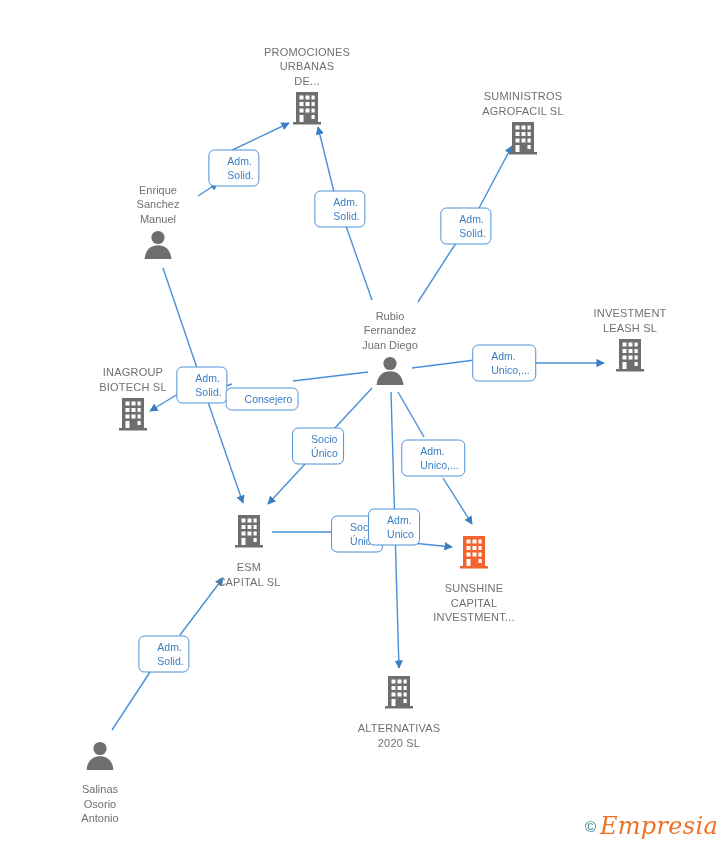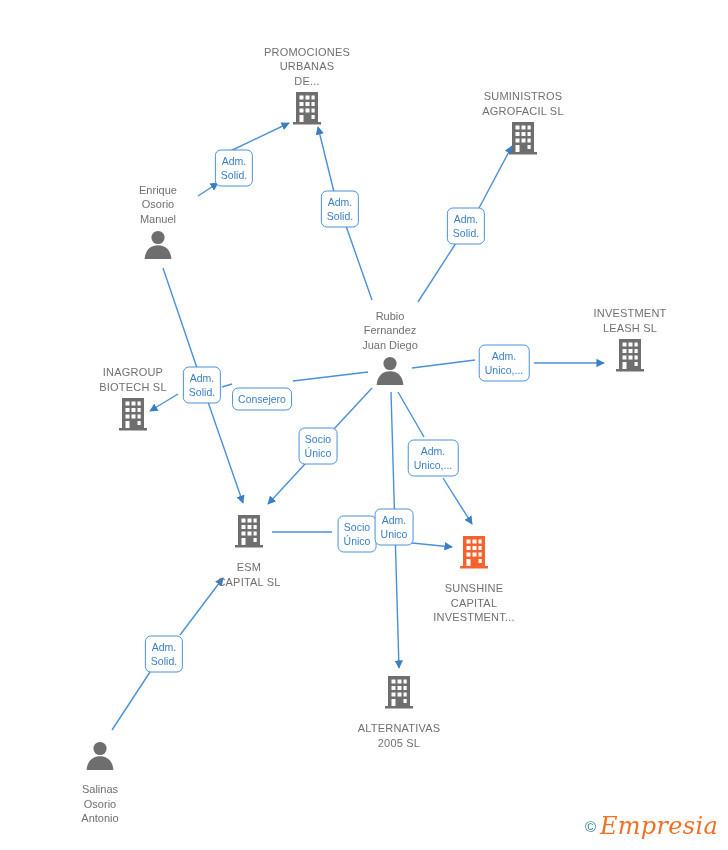--- a/index.html
+++ b/index.html
@@ -44,22 +44,21 @@
   .node.label-below .nlabel{ margin-top:12px;text-align:center; }
   .edge-label{
     position:absolute;
     box-sizing:border-box;
     background:#ffffff;
     border:1px solid #4a90d9;
     border-radius:6px;
     color:#3a7fc4;
     font-size:10.5px;
     line-height:14px;
-    text-align:center;
-    padding:3px 5px 4px 5px;
+    padding:3px 5px 4px 18px;
     white-space:pre-line;
     transform:translate(-50%,-50%);
   }
   .watermark{
     position:absolute;
     right:10px;bottom:10px;
     display:flex;
     align-items:center;
     gap:4px;
     user-select:none;
@@ -165,21 +164,21 @@
               <rect x="7.5" y="17.5" width="4" height="4"></rect>
               <rect x="13.5" y="17.5" width="4" height="4"></rect>
               <rect x="19.5" y="17.5" width="3.2" height="4"></rect>
               <rect x="7.5" y="24" width="4" height="7"></rect>
               <rect x="19.5" y="24" width="3.2" height="4"></rect>
             </g>
           </svg></span>
       </div>
       <div class="node person label-above" style="top: 182.5px; left: 158px;">
         <span class="nlabel">Enrique
-Osorio
+Sanchez
 Manuel</span>
         <span class="glyph"><svg width="30" height="30" viewBox="0 0 30 30" xmlns="http://www.w3.org/2000/svg">
             <circle cx="15" cy="8.5" r="6.6" fill="#6e6e6e"></circle>
             <path d="M1.6 30 C2.4 20.4 8 16.2 15 16.2 C22 16.2 27.6 20.4 28.4 30 Z" fill="#6e6e6e"></path>
           </svg></span>
       </div>
       <div class="node person label-above" style="top: 308.5px; left: 390px;">
         <span class="nlabel">Rubio
 Fernandez
 Juan Diego</span>
@@ -285,21 +284,21 @@
               <rect x="13.5" y="11" width="4" height="4"></rect>
               <rect x="19.5" y="11" width="3.2" height="4"></rect>
               <rect x="7.5" y="17.5" width="4" height="4"></rect>
               <rect x="13.5" y="17.5" width="4" height="4"></rect>
               <rect x="19.5" y="17.5" width="3.2" height="4"></rect>
               <rect x="7.5" y="24" width="4" height="7"></rect>
               <rect x="19.5" y="24" width="3.2" height="4"></rect>
             </g>
           </svg></span>
         <span class="nlabel">ALTERNATIVAS
-2005 SL</span>
+2020 SL</span>
       </div>
       <div class="node person label-below" style="top: 740px; left: 100px;">
         <span class="glyph"><svg width="30" height="30" viewBox="0 0 30 30" xmlns="http://www.w3.org/2000/svg">
             <circle cx="15" cy="8.5" r="6.6" fill="#6e6e6e"></circle>
             <path d="M1.6 30 C2.4 20.4 8 16.2 15 16.2 C22 16.2 27.6 20.4 28.4 30 Z" fill="#6e6e6e"></path>
           </svg></span>
         <span class="nlabel">Salinas
 Osorio
 Antonio</span>
       </div>

